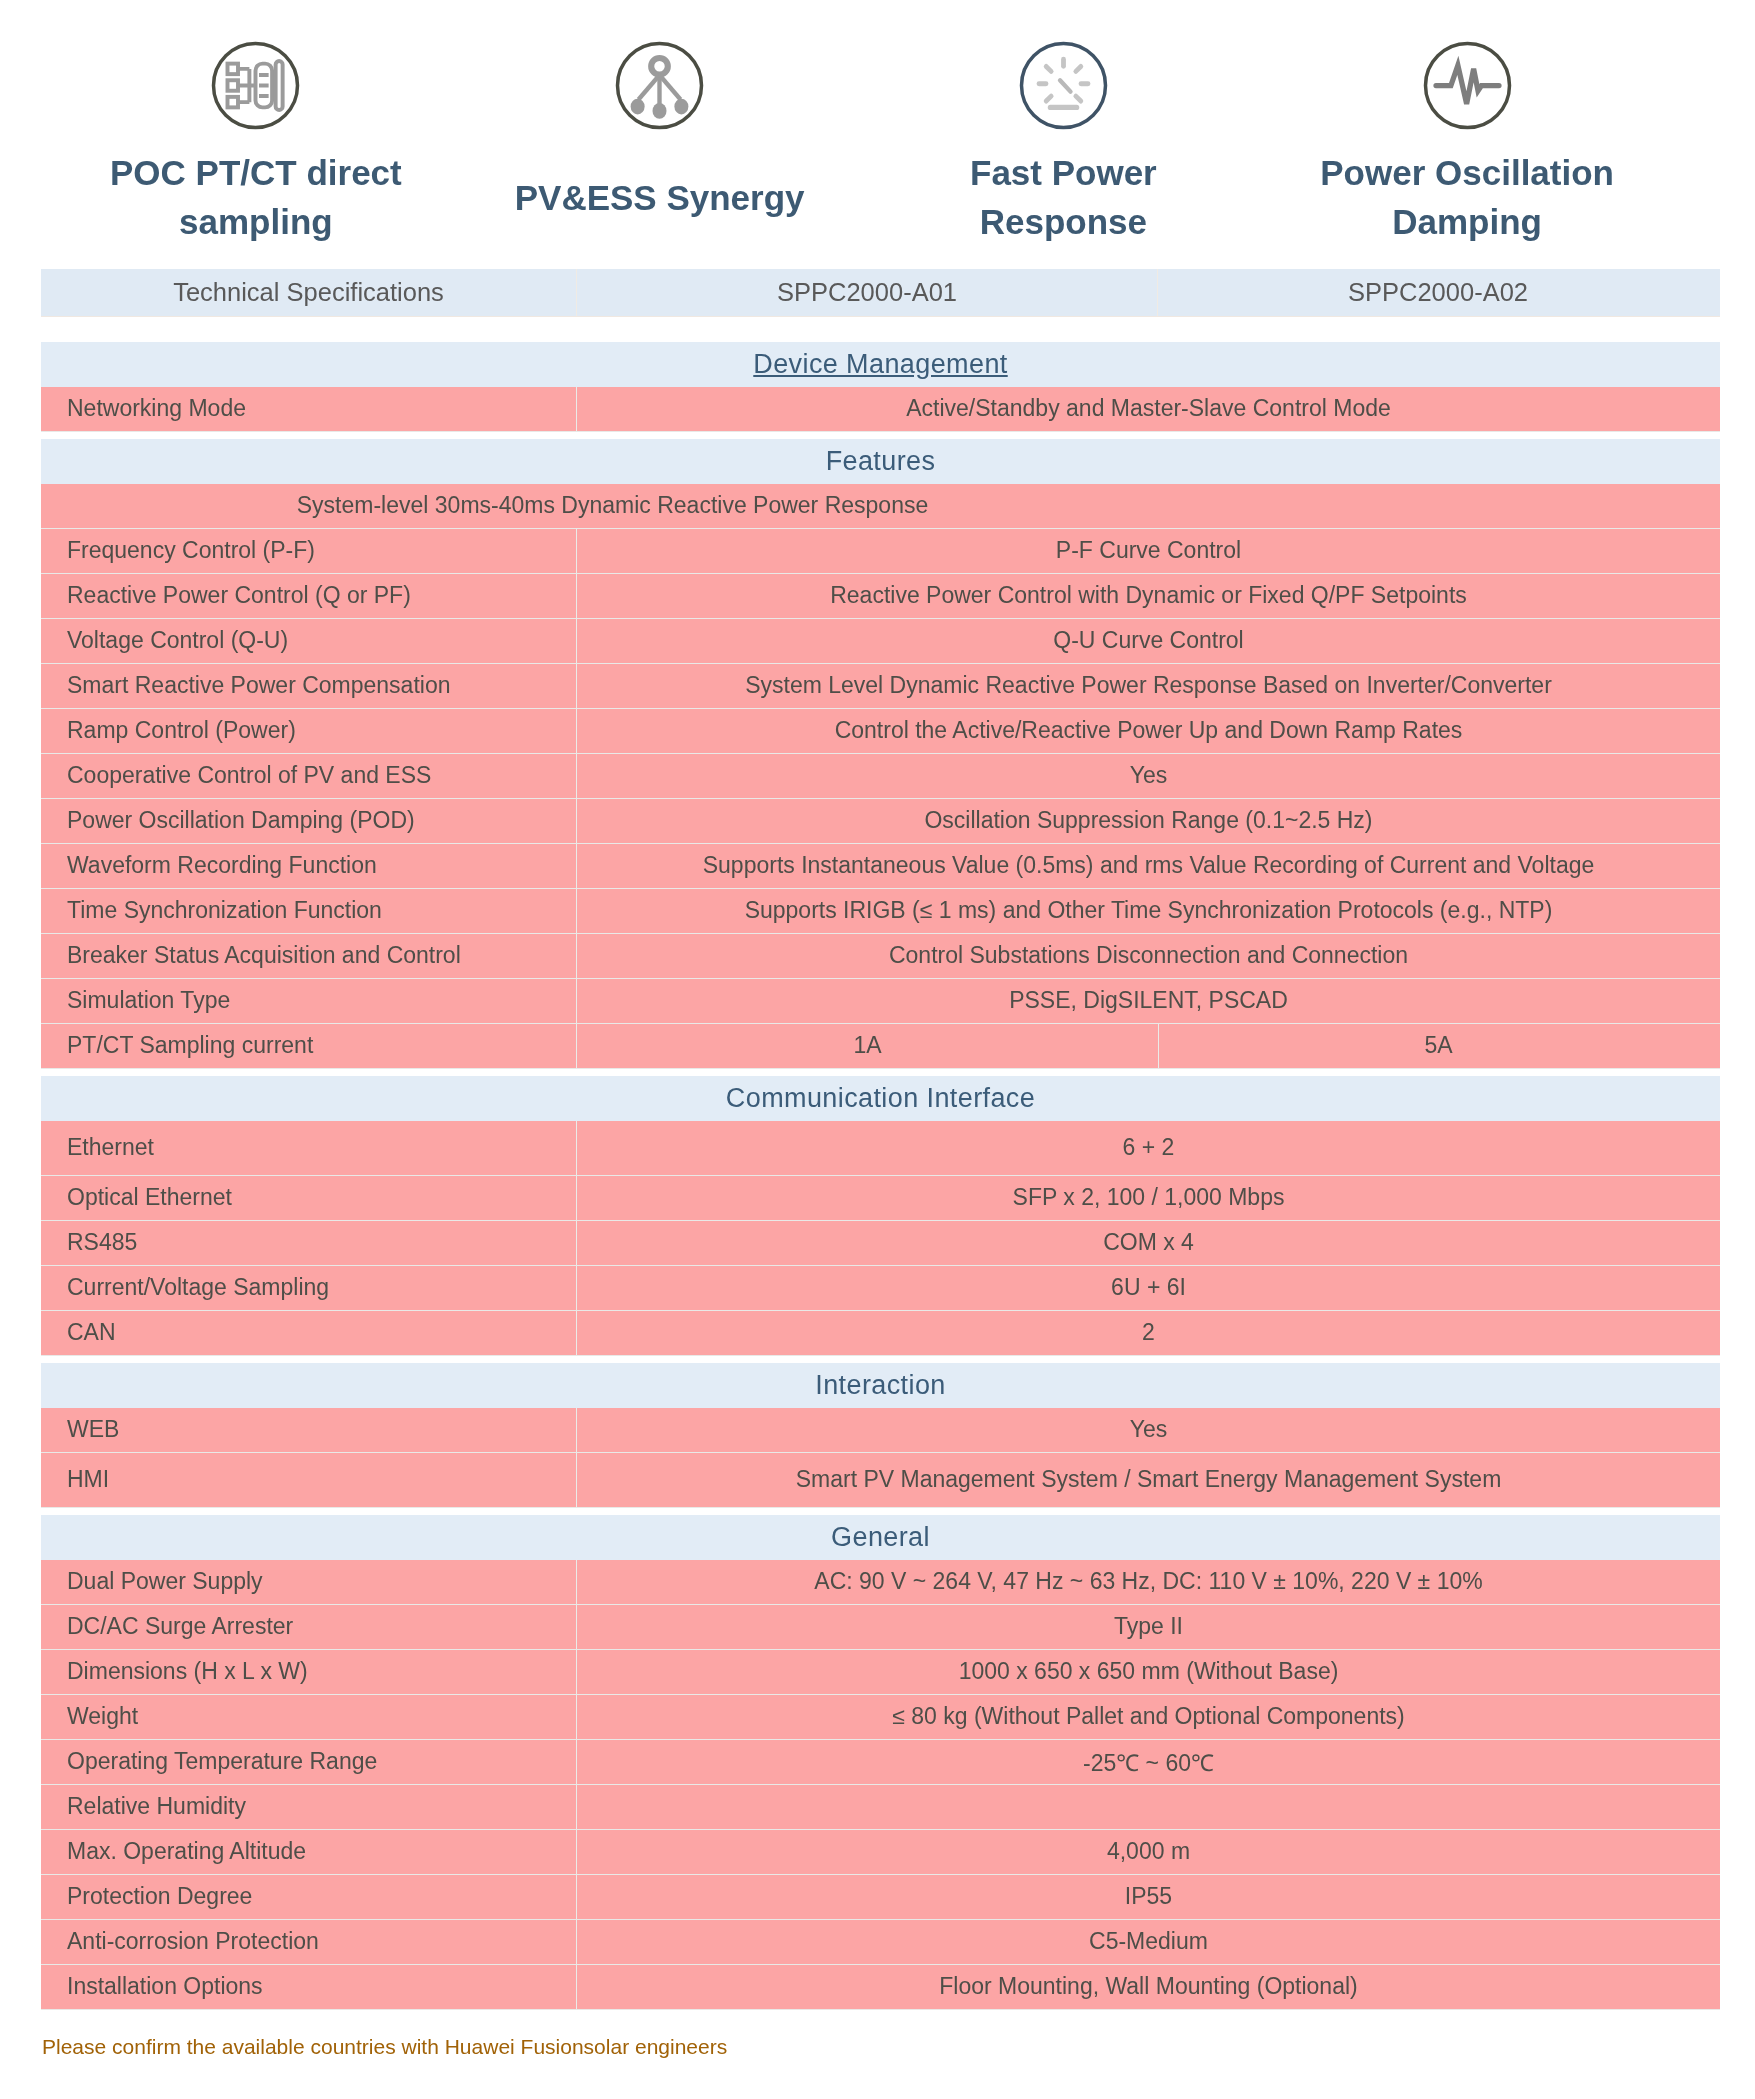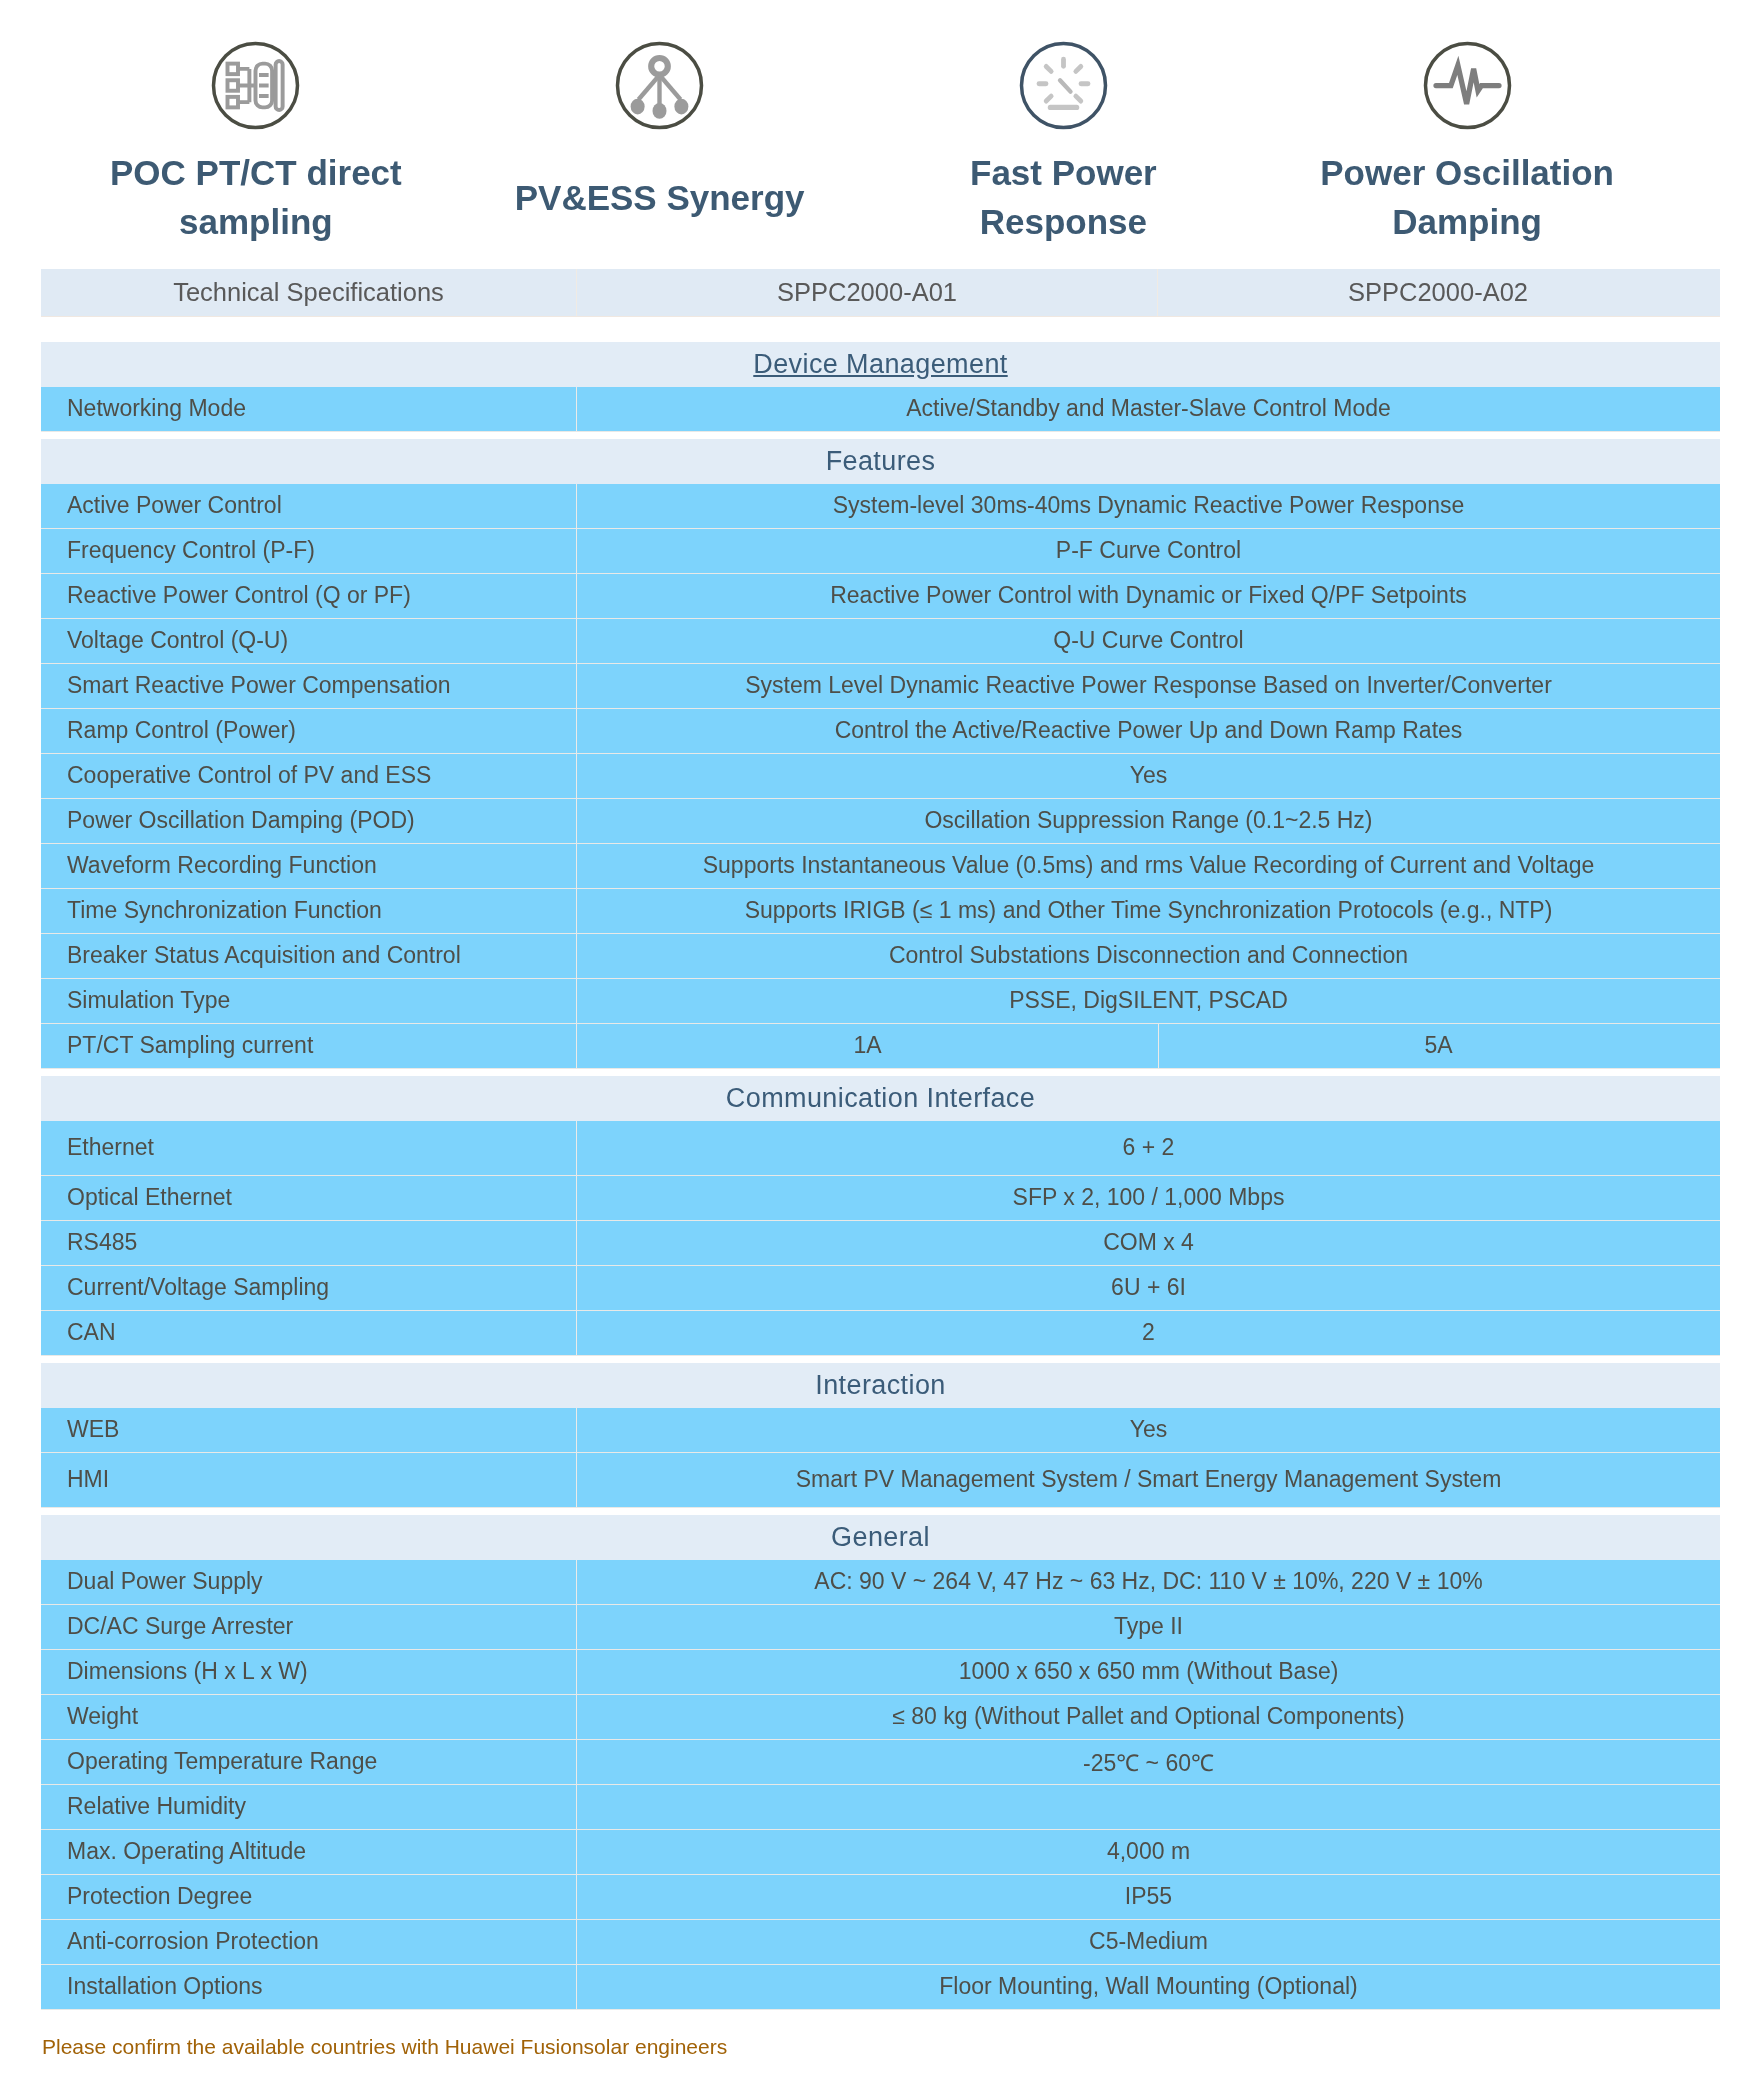--- a/index.html
+++ b/index.html
@@ -42,21 +42,21 @@
   .th-1{width:536px;border-right:1.8px solid #f0ebe4;}
   .th-2{width:581px;border-right:1.8px solid #f0ebe4;}
   .th-3{width:560px;}
   .section-bar{
     height:45px;margin-top:7px;background:#e2ecf6;
     display:flex;align-items:center;justify-content:center;
     color:#3b5c79;font-size:27px;letter-spacing:0.4px;
   }
   .section-bar.first{margin-top:24.6px;text-decoration:underline;}
   .spec-row{
-    display:flex;height:44px;background:#7dd3fc;
+    display:flex;height:44px;background:#fca5a5;
     border-bottom:1.8px solid #e9e9e7;
   }
   .spec-row.tall{height:54px;}
   .cell{
     box-sizing:border-box;display:flex;align-items:center;
     color:#4e4e48;font-size:23px;
   }
   .cell.label{
     width:536px;padding-left:26px;
     border-right:1.8px solid #ebebe9;
@@ -150,21 +150,20 @@
       <div class="th th-3">SPPC2000-A02</div>
     </div>
     <div id="table-body">
         <div class="section-bar first">Device Management</div>
         <div class="spec-row">
           <div class="cell label">Networking Mode</div>
           <div class="cell value span">Active/Standby and Master-Slave Control Mode</div>
         </div>
         <div class="section-bar">Features</div>
         <div class="spec-row">
-          <div class="cell label">Active Power Control</div>
           <div class="cell value span">System-level 30ms-40ms Dynamic Reactive Power Response</div>
         </div>
         <div class="spec-row">
           <div class="cell label">Frequency Control (P-F)</div>
           <div class="cell value span">P-F Curve Control</div>
         </div>
         <div class="spec-row">
           <div class="cell label">Reactive Power Control (Q or PF)</div>
           <div class="cell value span">Reactive Power Control with Dynamic or Fixed Q/PF Setpoints</div>
         </div>

